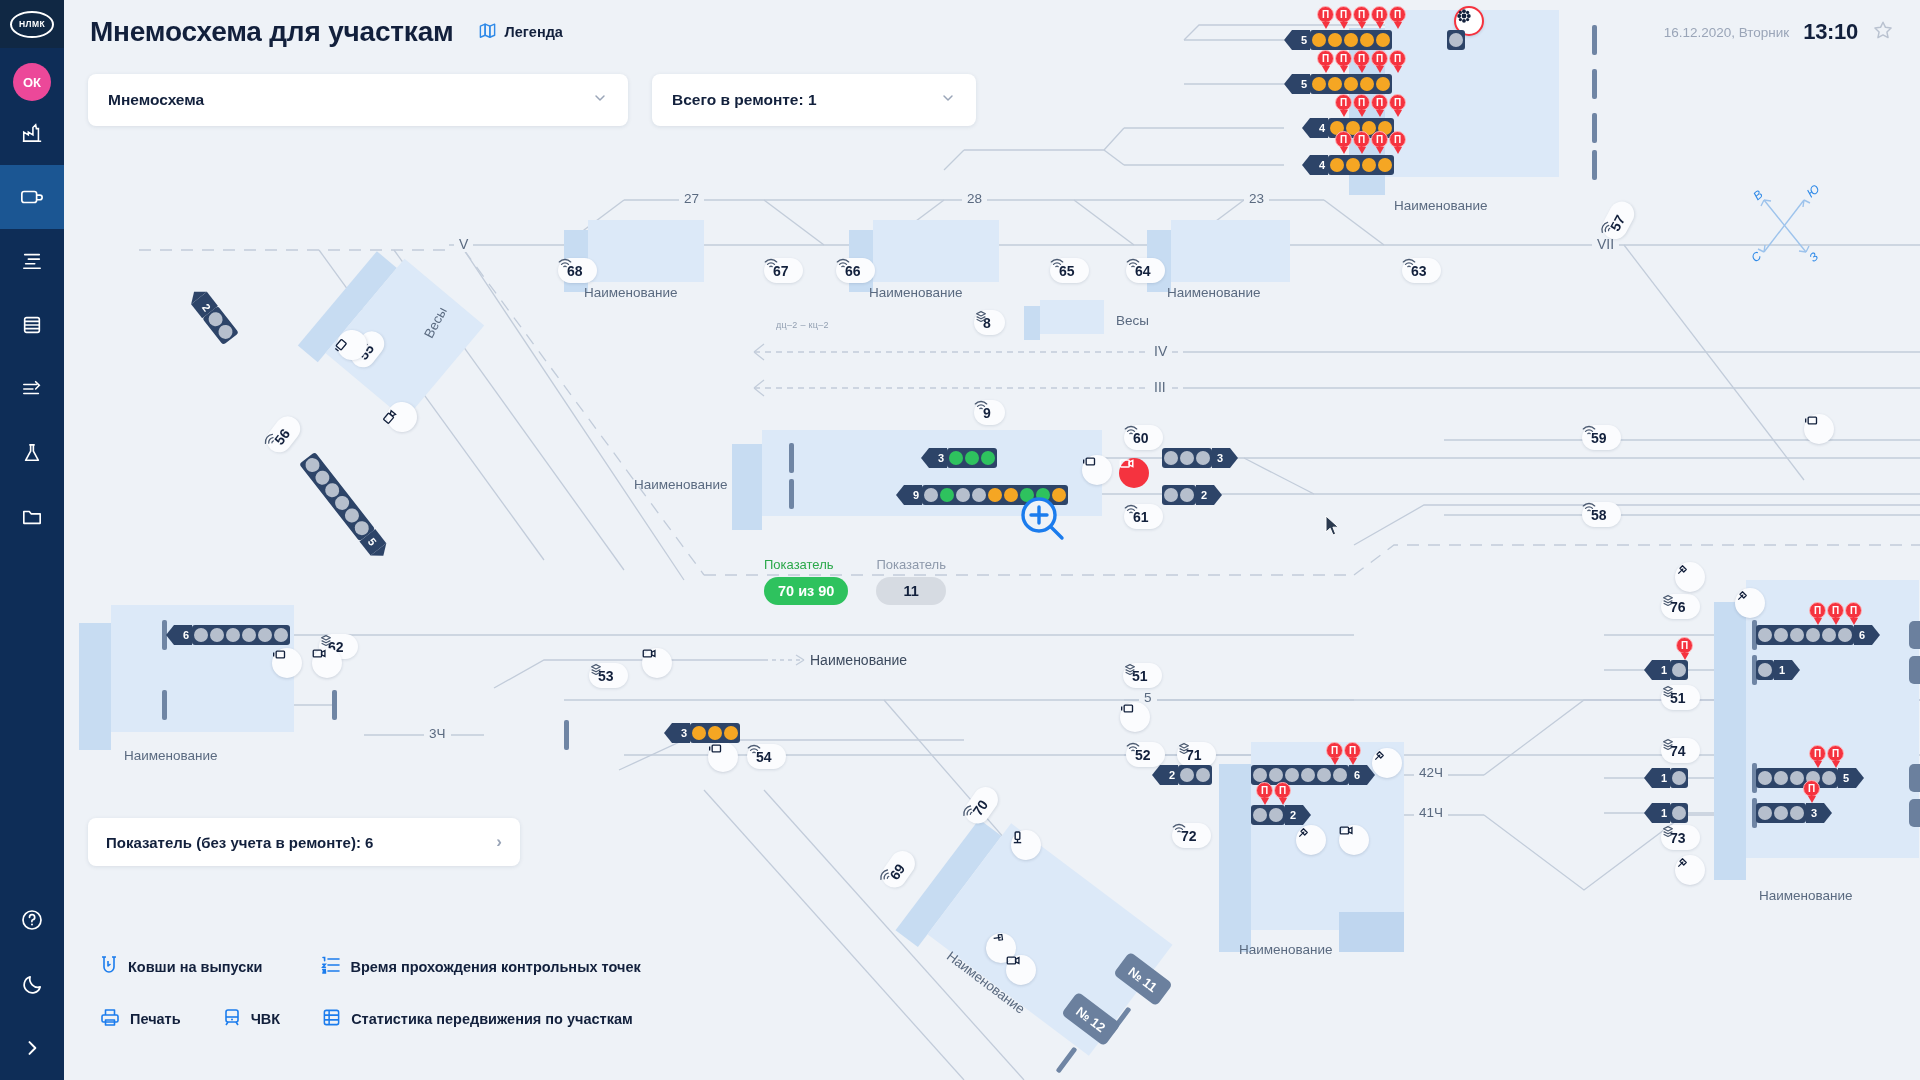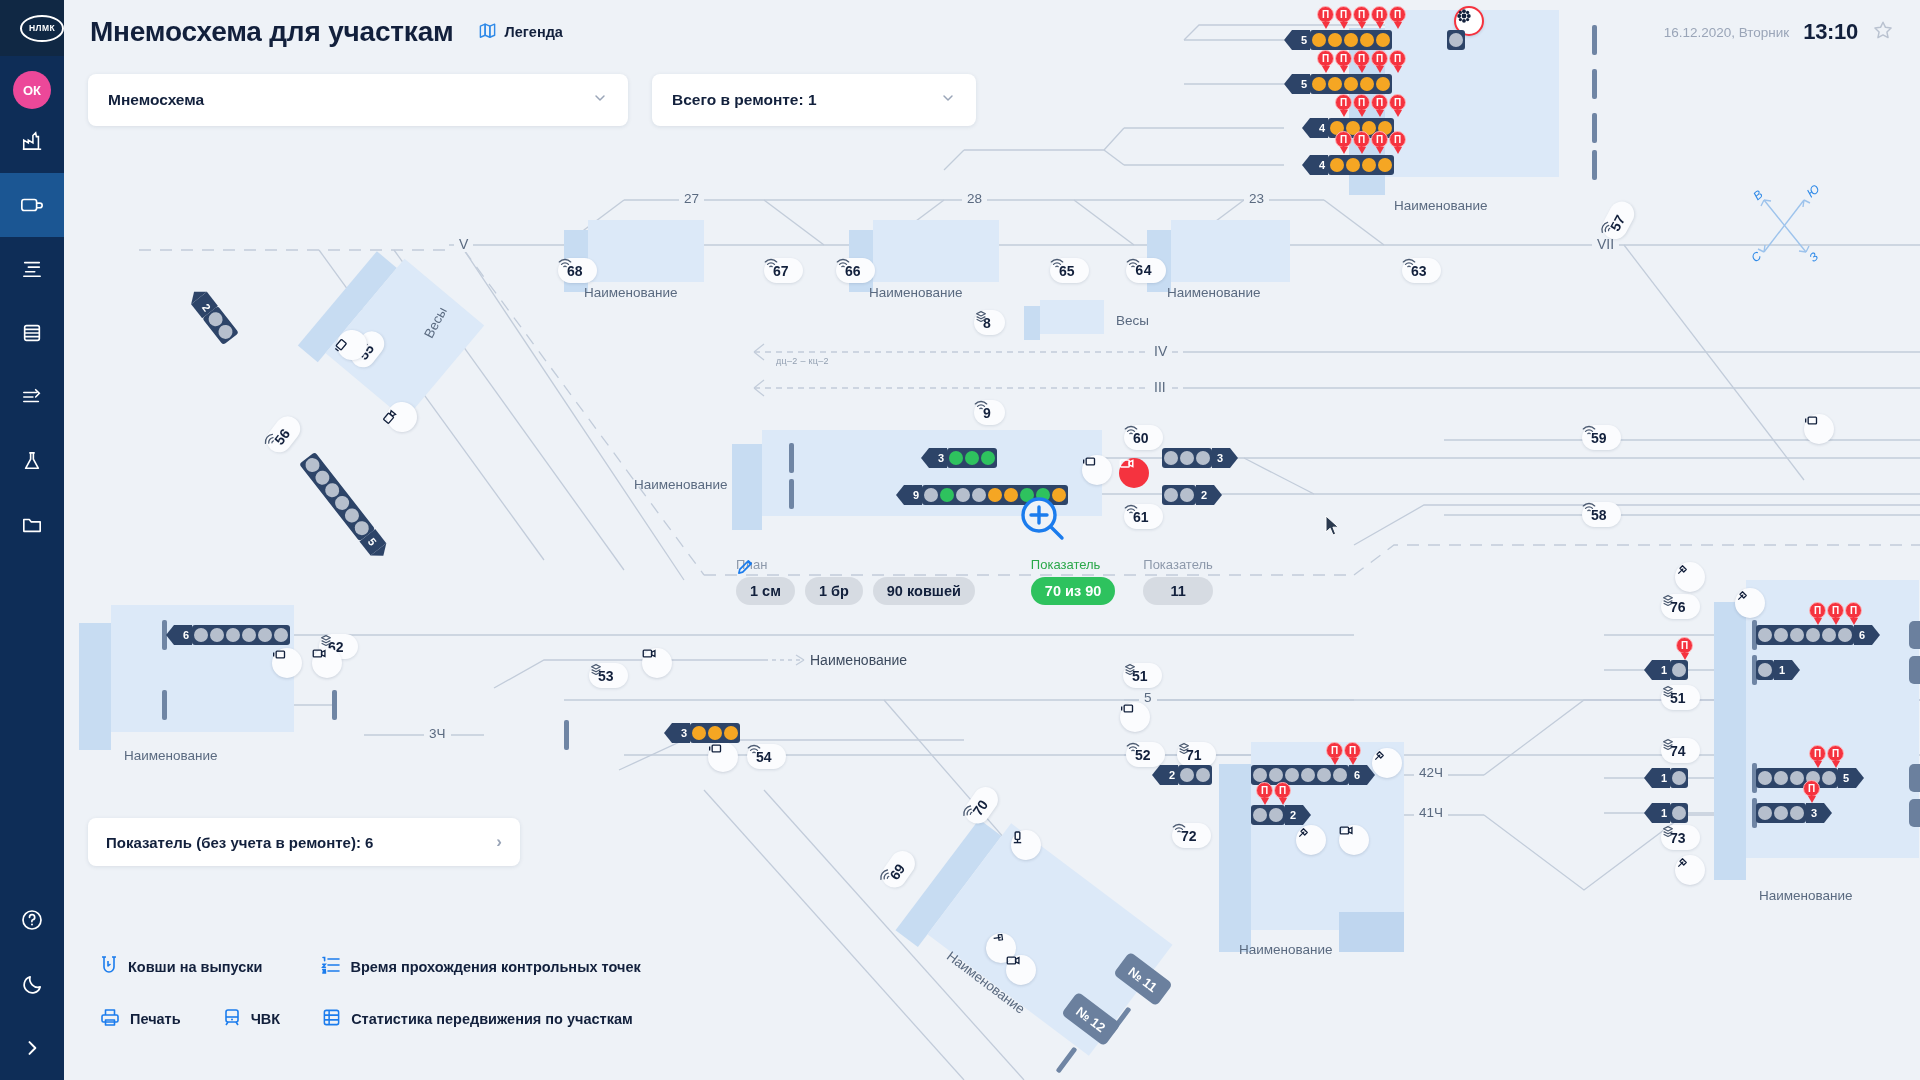--- a/index.html
+++ b/index.html
@@ -11,22 +11,22 @@
     color: #12203c;
     -webkit-font-smoothing: antialiased;
   }
 
   
   #sidebar {
     position: absolute; left: 0; top: 0; width: 64px; height: 1080px;
     background: #0e2d57; z-index: 40;
   }
   #sidebar .logo-zone {
-    height: 56px; background: #102844;
-    display: flex; align-items: center; justify-content: flex-end;
+    height: 48px; background: #102844;
+    display: flex; align-items: center; justify-content: center;
   }
   .logo-oval {
     width: 44px; height: 27px; border-radius: 50%;
     border: 2px solid #ffffff; color: #fff;
     display: flex; align-items: center; justify-content: center;
     font-size: 8.5px; font-weight: 700; letter-spacing: .4px;
   }
   .avatar {
     width: 38px; height: 38px; border-radius: 50%; background: #ec4899;
     color: #fff; font-size: 13px; font-weight: 600;
@@ -501,21 +501,21 @@
 
   <div class="track-num" style="left:615px;top:191px;">27</div>
   <div class="track-num" style="left:898px;top:191px;">28</div>
   <div class="track-num" style="left:1180px;top:191px;">23</div>
   <div class="track-num" style="left:1075px;top:690px;">5</div>
   <div class="track-num" style="left:1068px;top:745px;">4</div>
   <div class="track-num" style="left:360px;top:726px;">3Ч</div>
   <div class="track-num" style="left:1350px;top:765px;">42Ч</div>
   <div class="track-num" style="left:1350px;top:805px;">41Ч</div>
 
-  <div class="tiny-label" style="left:712px;top:320px;margin-top:36px;">дц–2 – кц–2</div>
+  <div class="tiny-label" style="left:712px;top:320px;">дц–2 – кц–2</div>
 
   <div class="pill" style="left:494px;top:258px;">
     <span>68</span>
     <span>
         <svg width="14" height="11" viewBox="0 0 16 12" fill="none" stroke="#4b5a71" stroke-width="1.5" stroke-linecap="round">
           <path d="M1.5 4.2a9 9 0 0 1 13 0"></path>
           <path d="M4 7a5.6 5.6 0 0 1 8 0"></path>
           <path d="M6.6 9.6a2.2 2.2 0 0 1 2.8 0"></path>
         </svg>
       </span>
@@ -543,21 +543,21 @@
   <div class="pill" style="left:986px;top:258px;">
     <span>65</span>
     <span>
         <svg width="14" height="11" viewBox="0 0 16 12" fill="none" stroke="#4b5a71" stroke-width="1.5" stroke-linecap="round">
           <path d="M1.5 4.2a9 9 0 0 1 13 0"></path>
           <path d="M4 7a5.6 5.6 0 0 1 8 0"></path>
           <path d="M6.6 9.6a2.2 2.2 0 0 1 2.8 0"></path>
         </svg>
       </span>
   </div>
-  <div class="pill" style="left:1062px;top:258px;font-family:Liberation Mono, monospace;">
+  <div class="pill" style="left:1062px;top:258px;">
     <span>64</span>
     <span>
         <svg width="14" height="11" viewBox="0 0 16 12" fill="none" stroke="#4b5a71" stroke-width="1.5" stroke-linecap="round">
           <path d="M1.5 4.2a9 9 0 0 1 13 0"></path>
           <path d="M4 7a5.6 5.6 0 0 1 8 0"></path>
           <path d="M6.6 9.6a2.2 2.2 0 0 1 2.8 0"></path>
         </svg>
       </span>
   </div>
   <div class="pill" style="left:1338px;top:258px;">
@@ -1195,34 +1195,20 @@
   <div class="rot-lbl" style="left:1000px;top:1005px;transform:rotate(37deg);">№ 12</div>
 
   <div class="bld-label" style="left:746px;top:652px;font-size:14px;color:#3c4a5e;">Наименование</div>
 
   <div class="compass-lbl" style="left:1688px;top:250px;transform:rotate(-40deg);">С</div>
   <div class="compass-lbl" style="left:1690px;top:188px;transform:rotate(-40deg);">В</div>
   <div class="compass-lbl" style="left:1743px;top:184px;transform:rotate(-40deg);">Ю</div>
   <div class="compass-lbl" style="left:1746px;top:250px;transform:rotate(-40deg);">З</div>
 
   <div class="plan-row" style="left:672px;top:557px;">
-    <div class="plan-group">
-      <span class="plan-cap">План</span>
-      <div style="display:flex;gap:10px;align-items:center;">
-        <span class="chip">1 см</span>
-        <span class="chip">1 бр</span>
-        <span class="chip">90 ковшей</span>
-        <span style="margin-left:6px;">
-          <svg width="19" height="19" viewBox="0 0 20 20" fill="none" stroke="#1b7ced" stroke-width="1.8" stroke-linejoin="round">
-              <path d="M3 17l1-4 9-9 3 3-9 9z"></path>
-              <path d="M12.5 4.5l3 3"></path>
-            </svg>
-        </span>
-      </div>
-    </div>
     <div class="plan-group" style="margin-left:28px;">
       <span class="plan-cap green">Показатель</span>
       <span class="chip green">70 из 90</span>
     </div>
     <div class="plan-group" style="margin-left:16px;">
       <span class="plan-cap">Показатель</span>
       <span class="chip">11</span>
     </div>
   </div>
 

